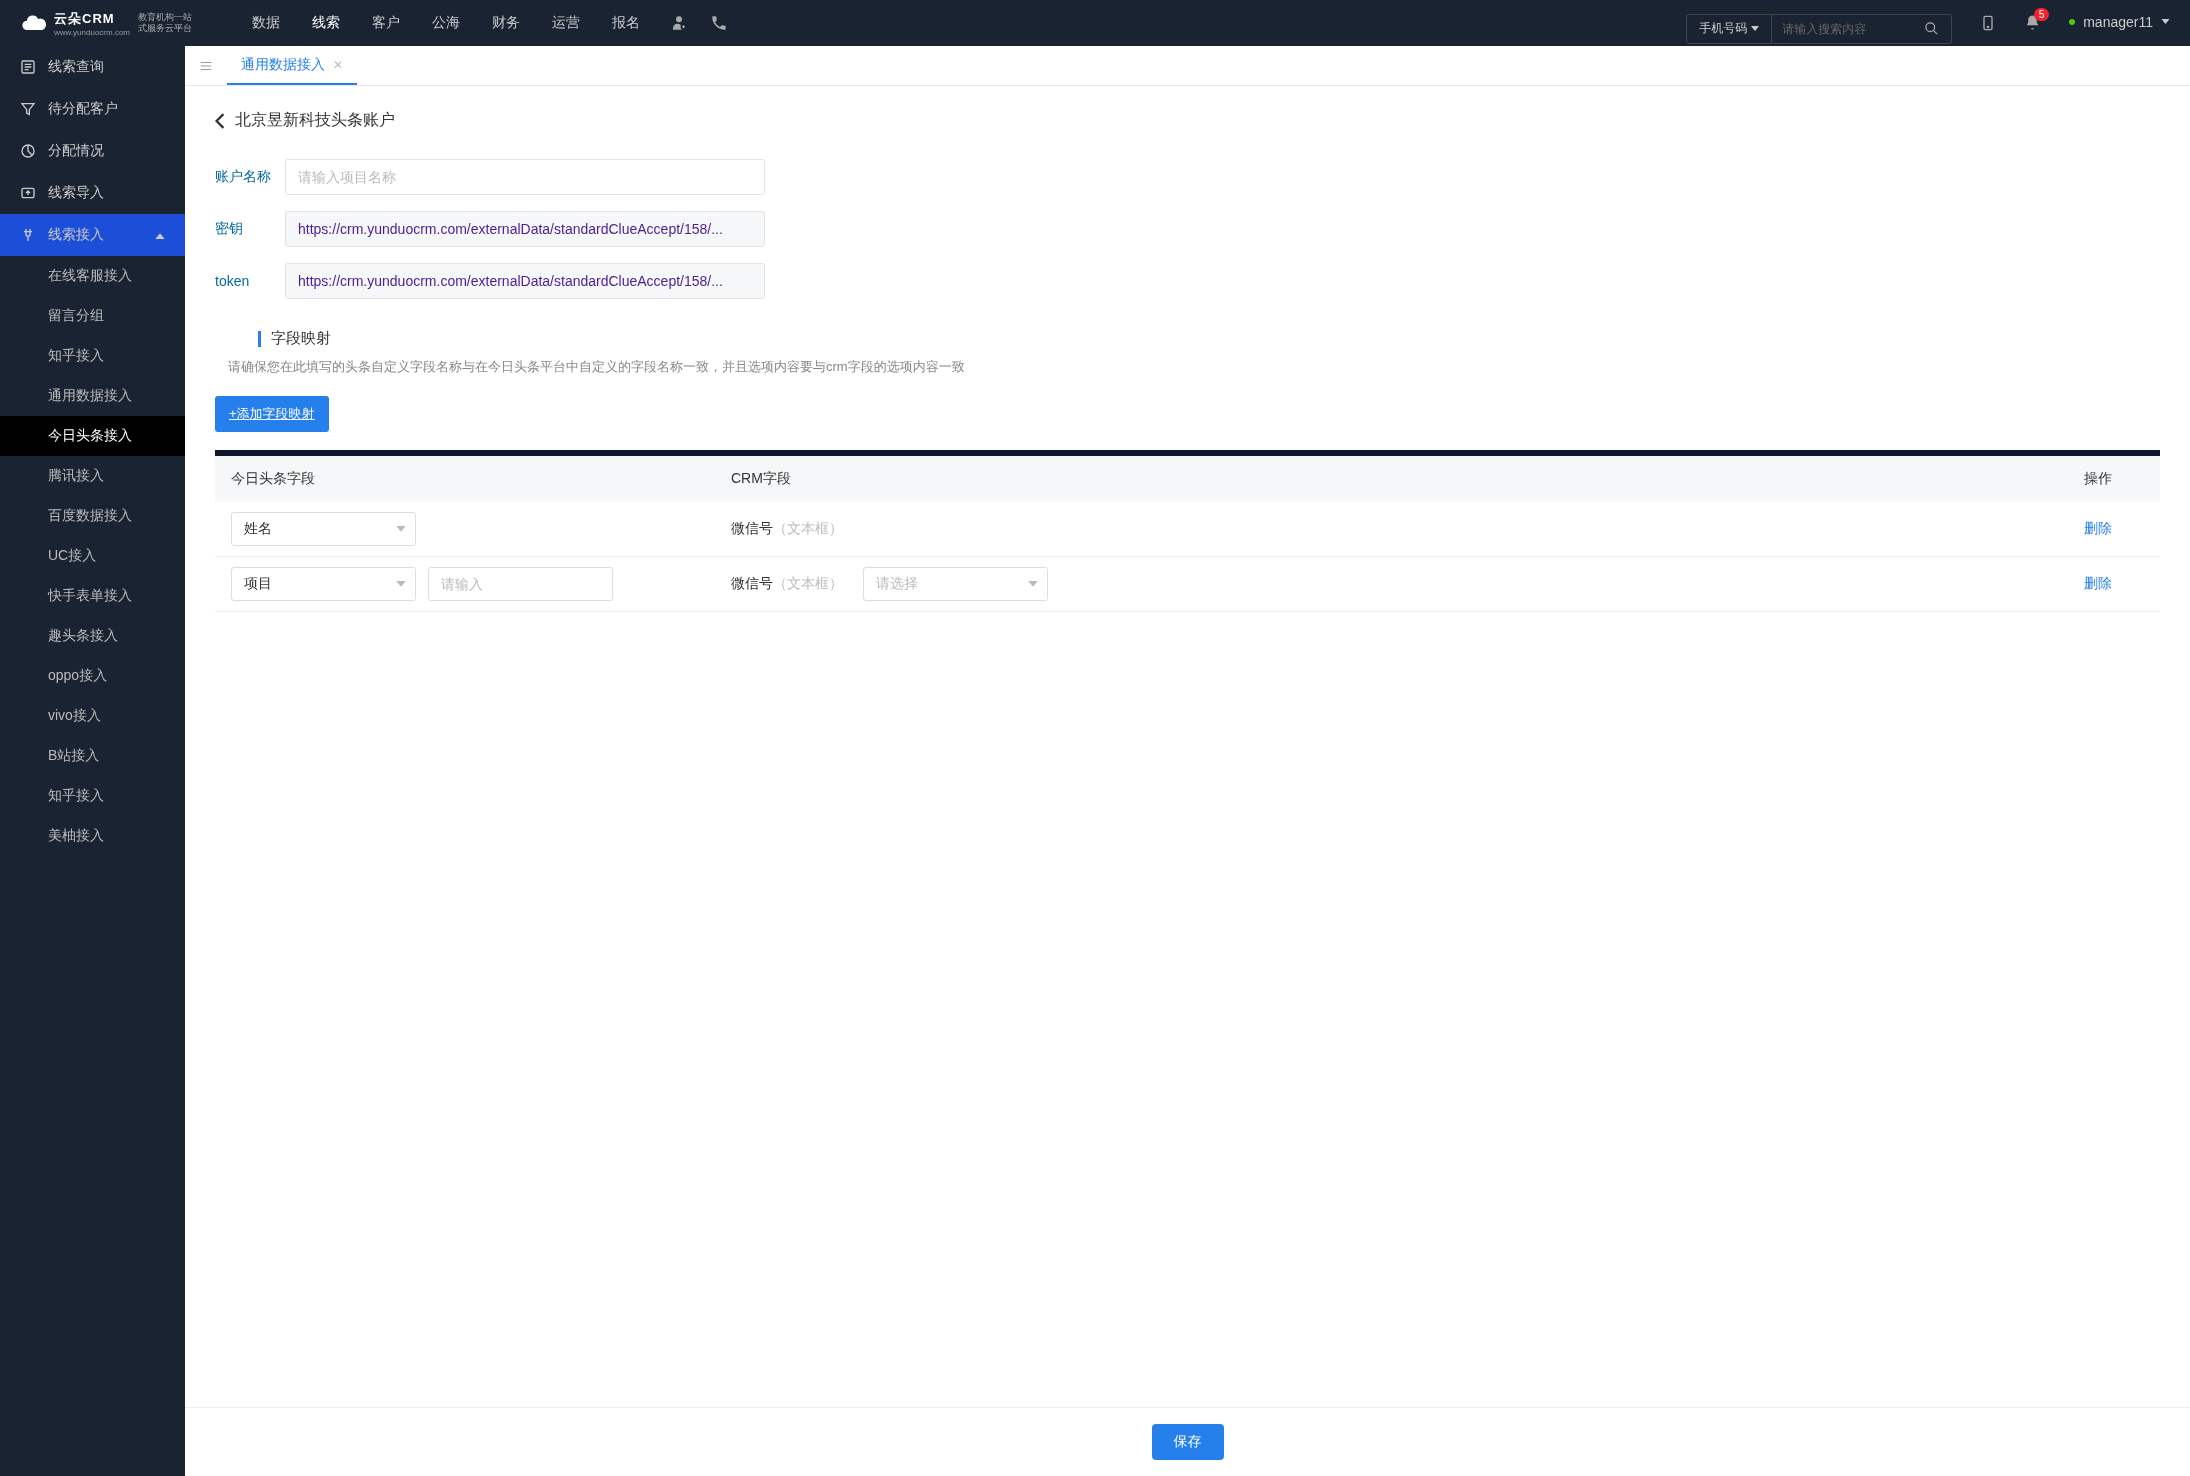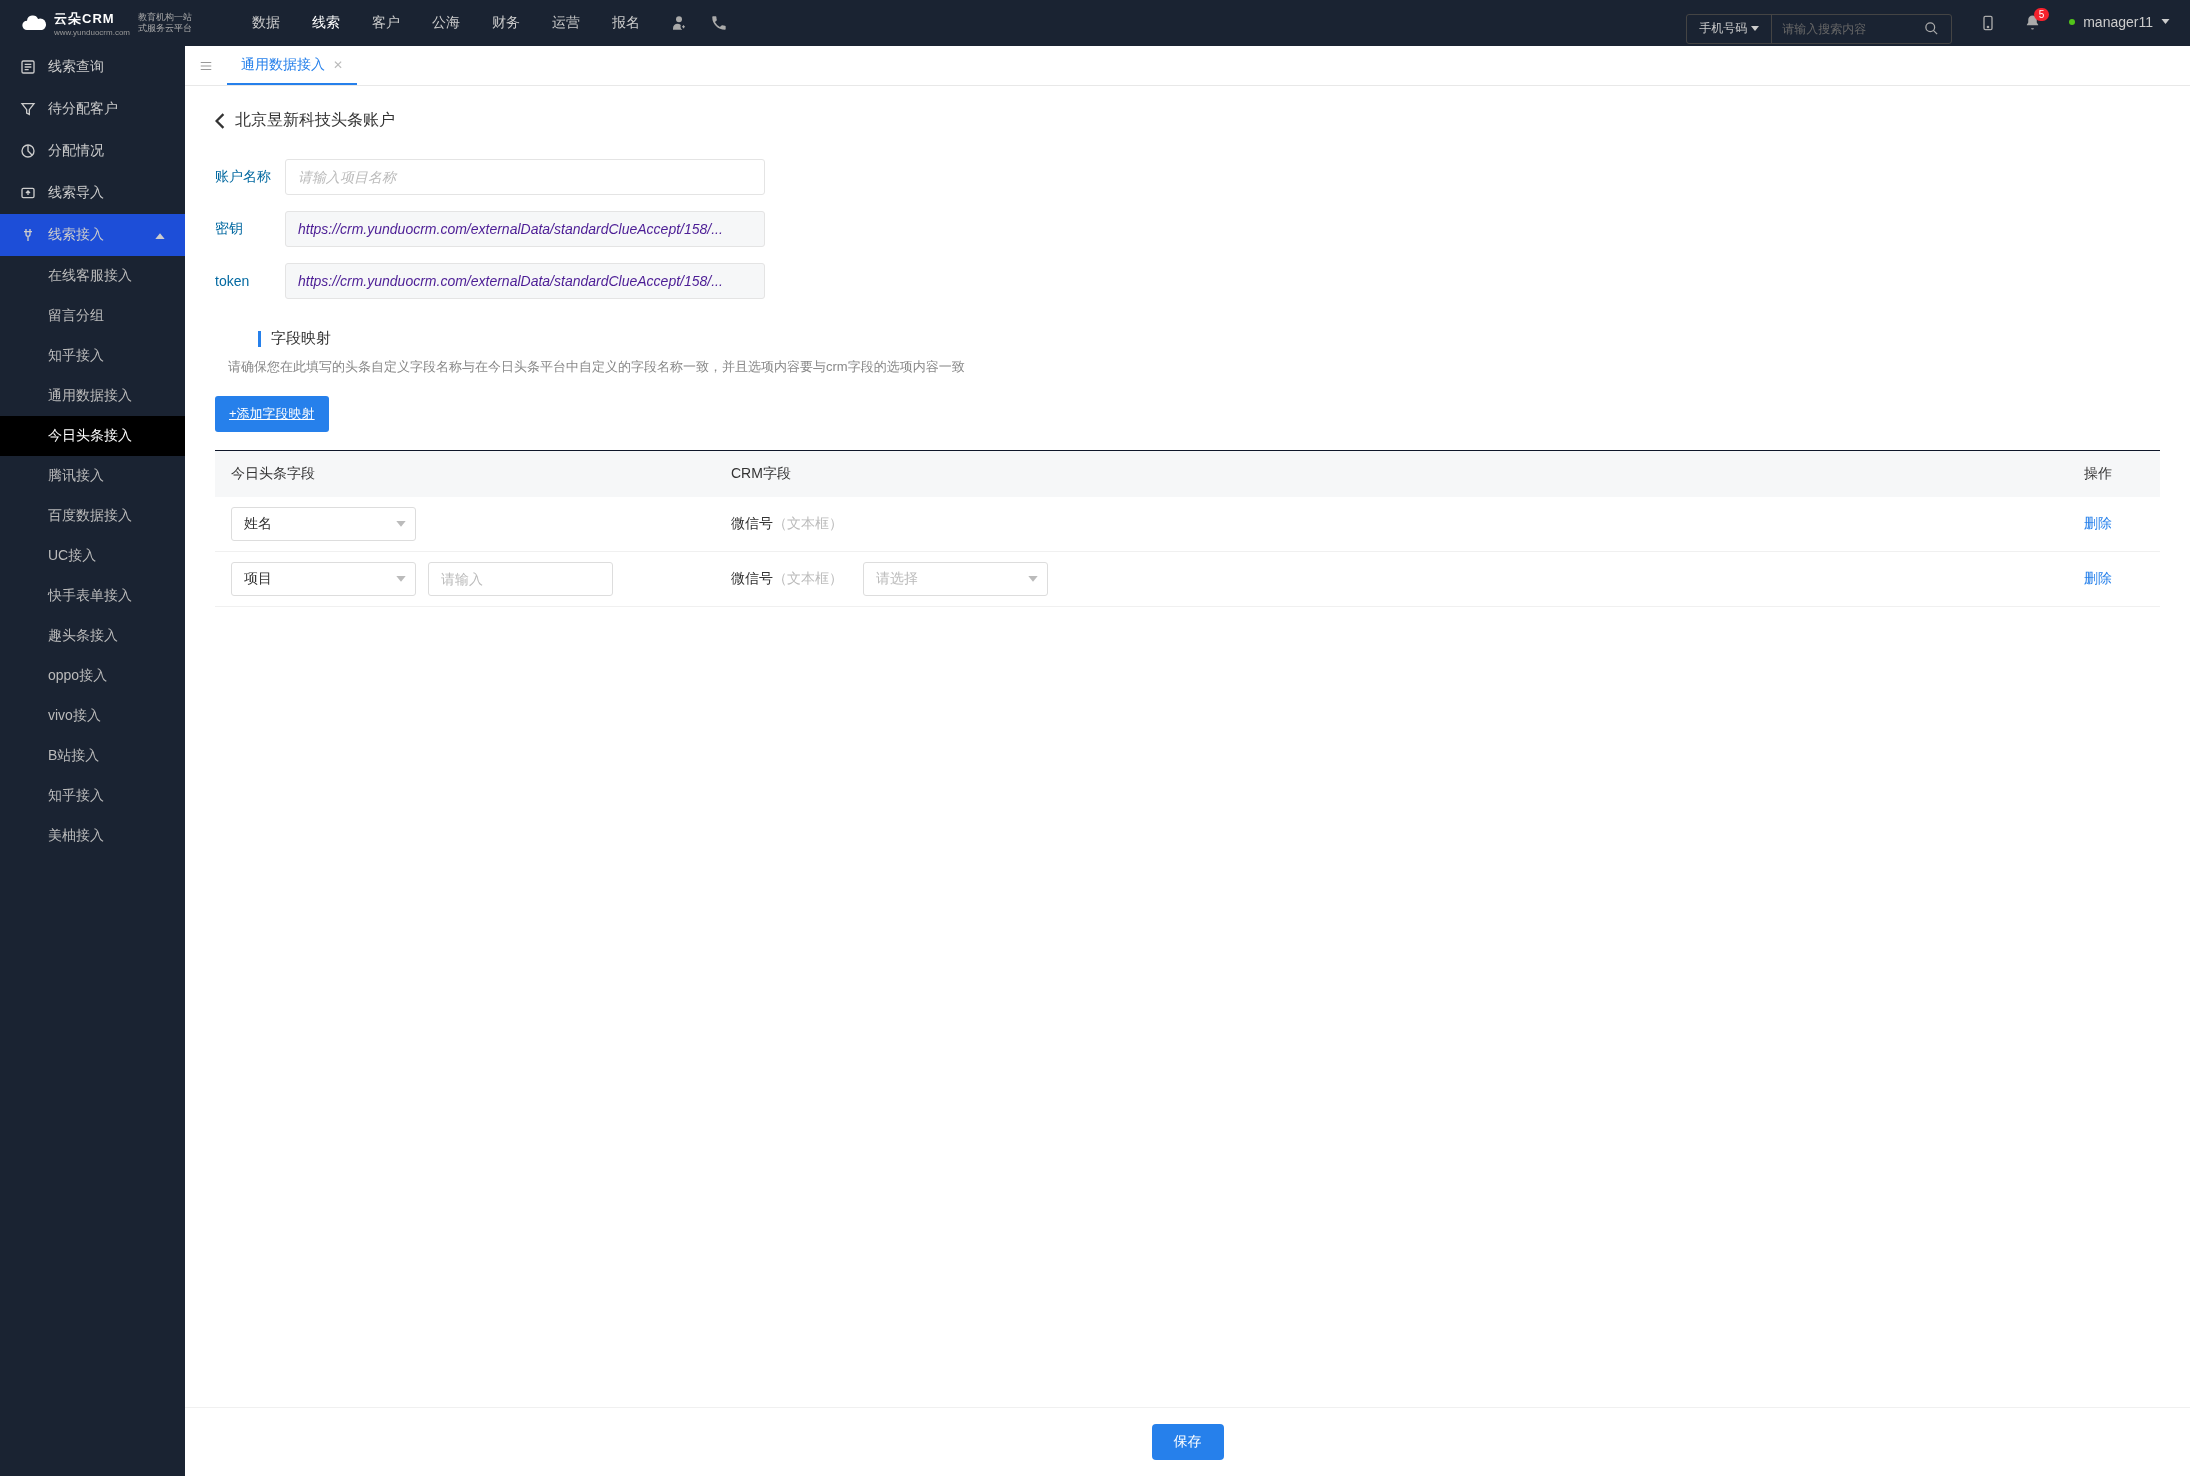--- a/index.html
+++ b/index.html
@@ -48,32 +48,32 @@
     .tab.active { color: #2680eb; border-bottom: 2px solid #2680eb; }
     .tab-close { color: #bbb; font-size: 12px; }
     
     .content { flex: 1; overflow-y: auto; padding: 24px 30px 80px; position: relative; }
     
     .breadcrumb { display: flex; align-items: center; gap: 10px; font-size: 16px; margin-bottom: 28px; }
     .back-icon { cursor: pointer; }
     
     .form-row { display: flex; align-items: center; margin-bottom: 16px; }
     .form-label { width: 70px; font-size: 14px; color: #0369a1; }
-    .form-input { width: 480px; height: 36px; border: 1px solid #e4e4e4; border-radius: 3px; padding: 0 12px; font-size: 14px; background: #f6f7f8; outline: none; font-style: italic; }
+    .form-input { width: 480px; height: 36px; border: 1px solid #e4e4e4; border-radius: 3px; padding: 0 12px; font-size: 14px; background: #f6f7f8; outline: none; }
     .form-input.white { background: #fff; }
     .form-input::placeholder { color: #bbb; }
     .form-input.readonly { color: #4c1d95; }
     
     .section-title { display: flex; align-items: center; gap: 10px; font-size: 15px; font-weight: 500; margin: 30px 0 10px; padding-left: 43px; }
     .section-bar { width: 3px; height: 16px; background: #2680eb; }
     .section-desc { font-size: 13px; color: #888; margin-bottom: 20px; padding-left: 13px; }
     
     .btn-primary { background: #2680eb; color: #fff; border: none; padding: 9px 14px; border-radius: 3px; font-size: 13px; cursor: pointer; margin-bottom: 18px; text-decoration: underline; }
     
-    .table { width: 100%; border-top: 1px solid #0f172a; }
+    .table { width: 100%; border-top: 6px solid #0f172a; }
     .table-header { display: flex; background: #f6f7f8; padding: 14px 16px; font-size: 14px; color: #333; }
     .table-row { display: flex; padding: 10px 16px; border-bottom: 1px solid #f0f0f0; align-items: center; }
     .col1 { flex: 0 0 500px; display: flex; gap: 12px; align-items: center; }
     .col2 { flex: 1; display: flex; align-items: center; gap: 20px; }
     .col3 { flex: 0 0 60px; text-align: left; }
     .link { color: #2680eb; cursor: pointer; }
     
     .select { height: 34px; border: 1px solid #ddd; border-radius: 3px; padding: 0 28px 0 12px; font-size: 14px; background: #fff; appearance: none; position: relative; display: inline-flex; align-items: center; min-width: 185px; cursor: pointer; }
     .select-arrow { position: absolute; right: 10px; color: #bbb; pointer-events: none; }
     .select-wrap { position: relative; display: inline-flex; align-items: center; }

